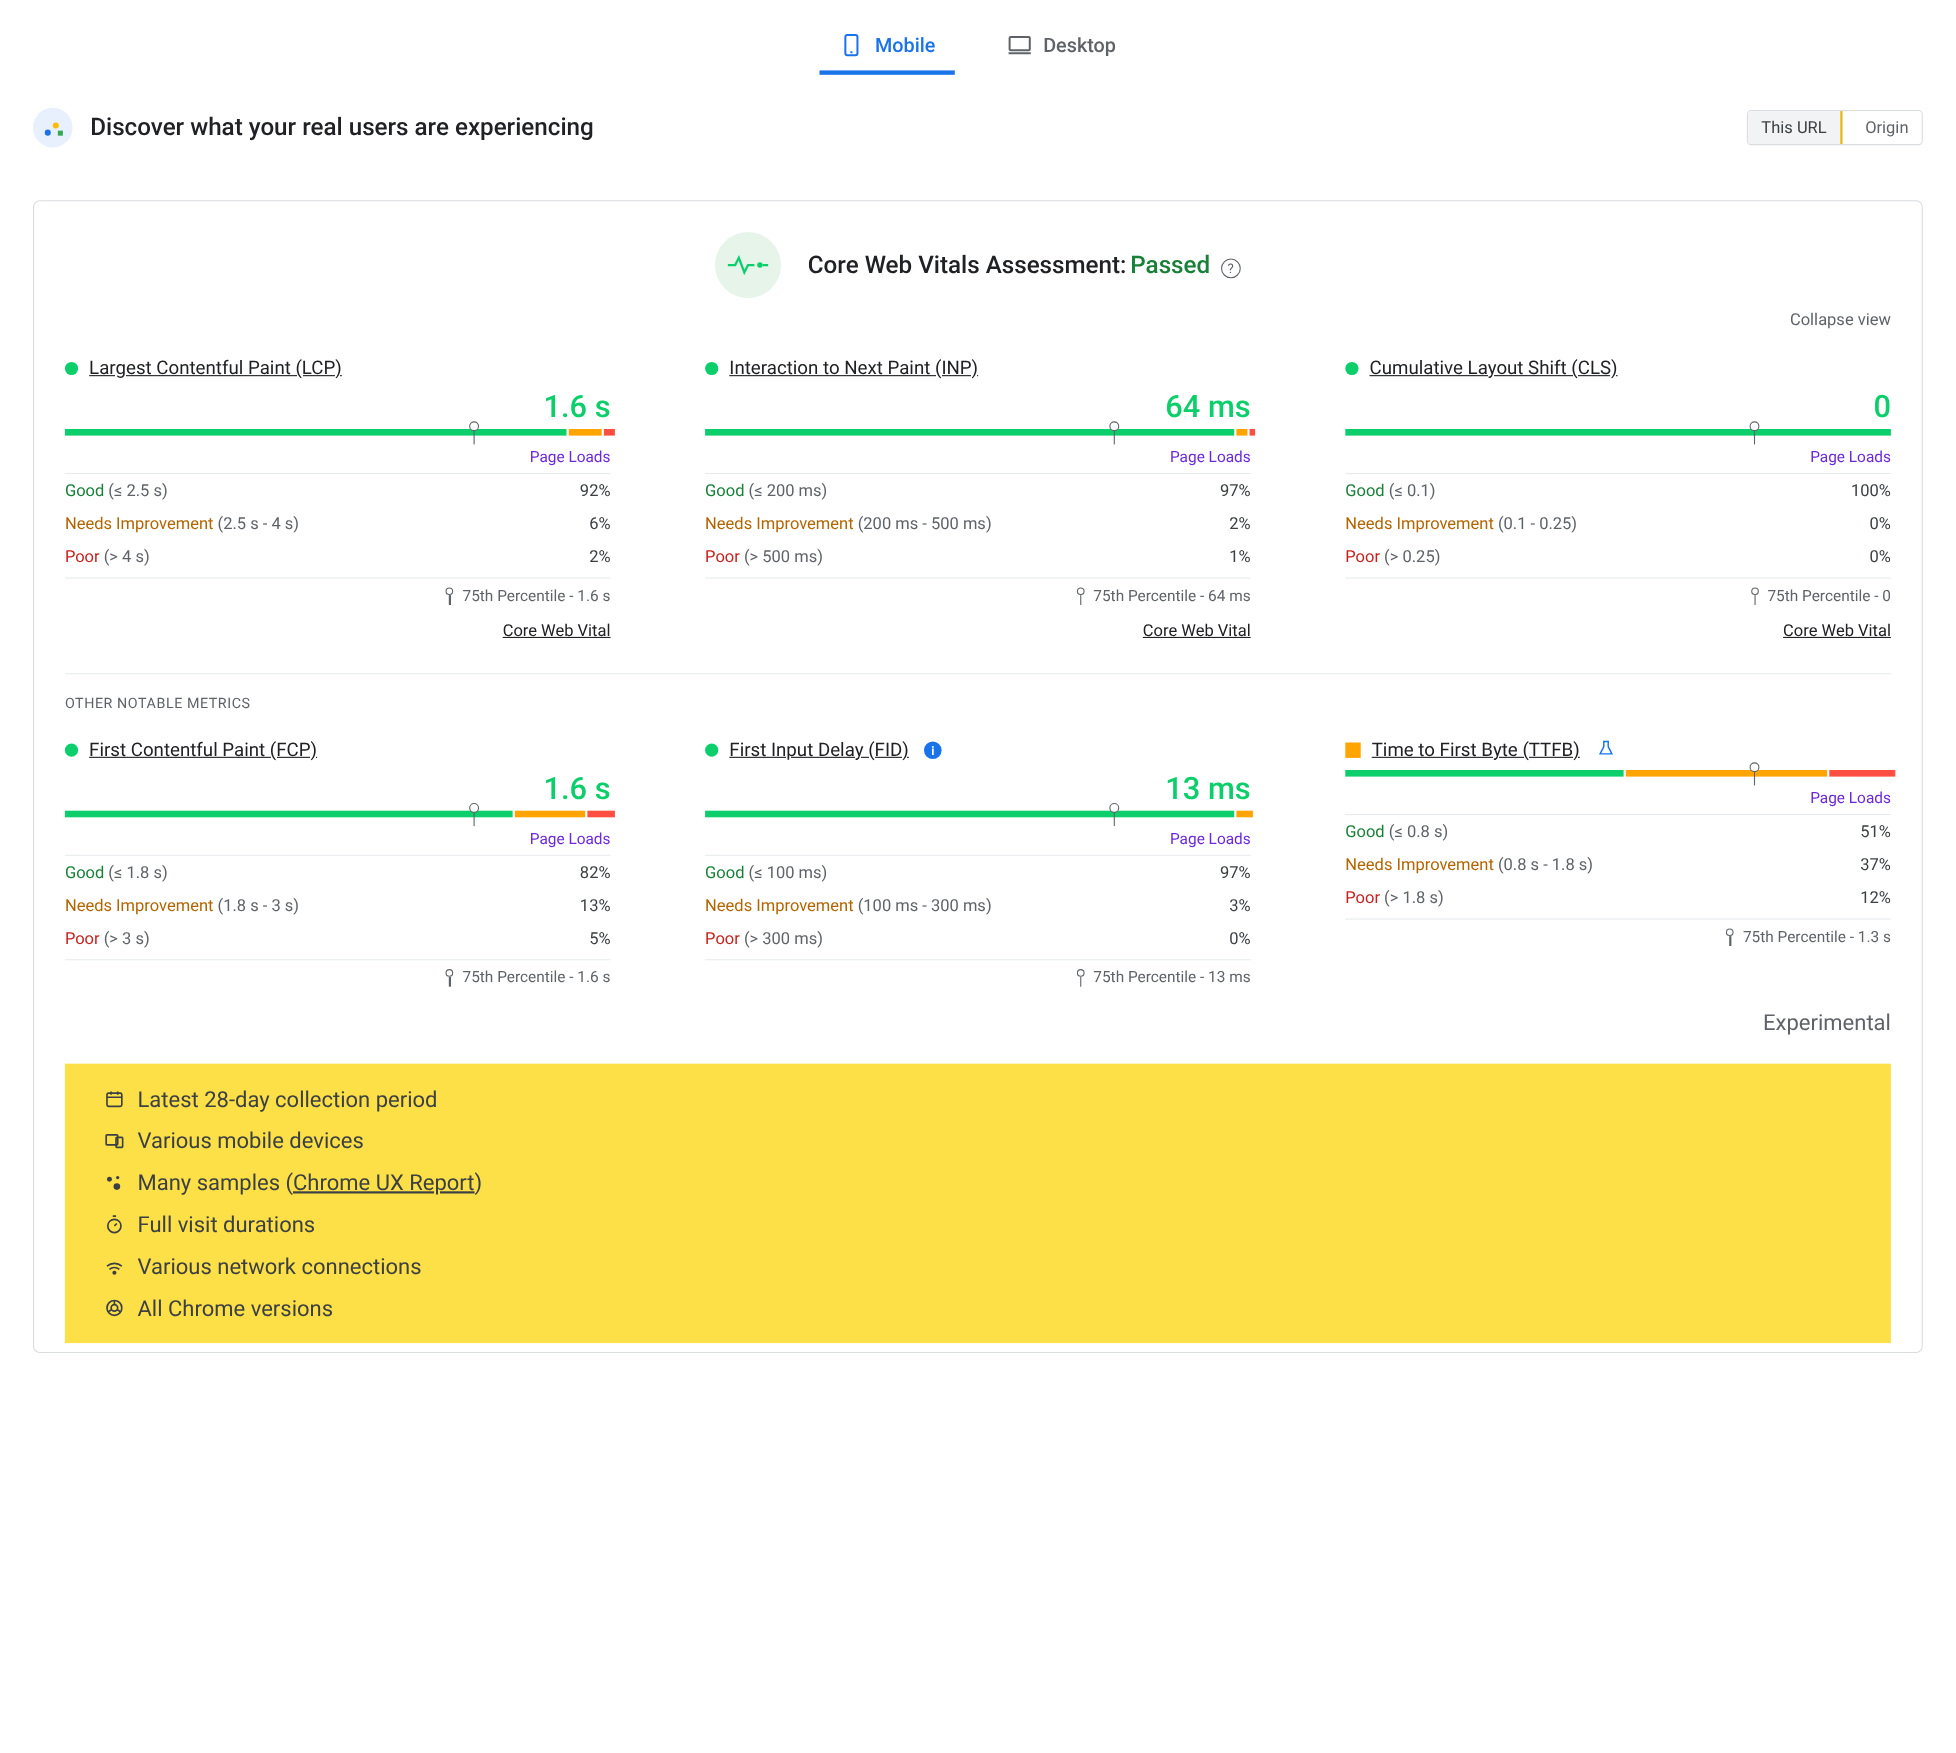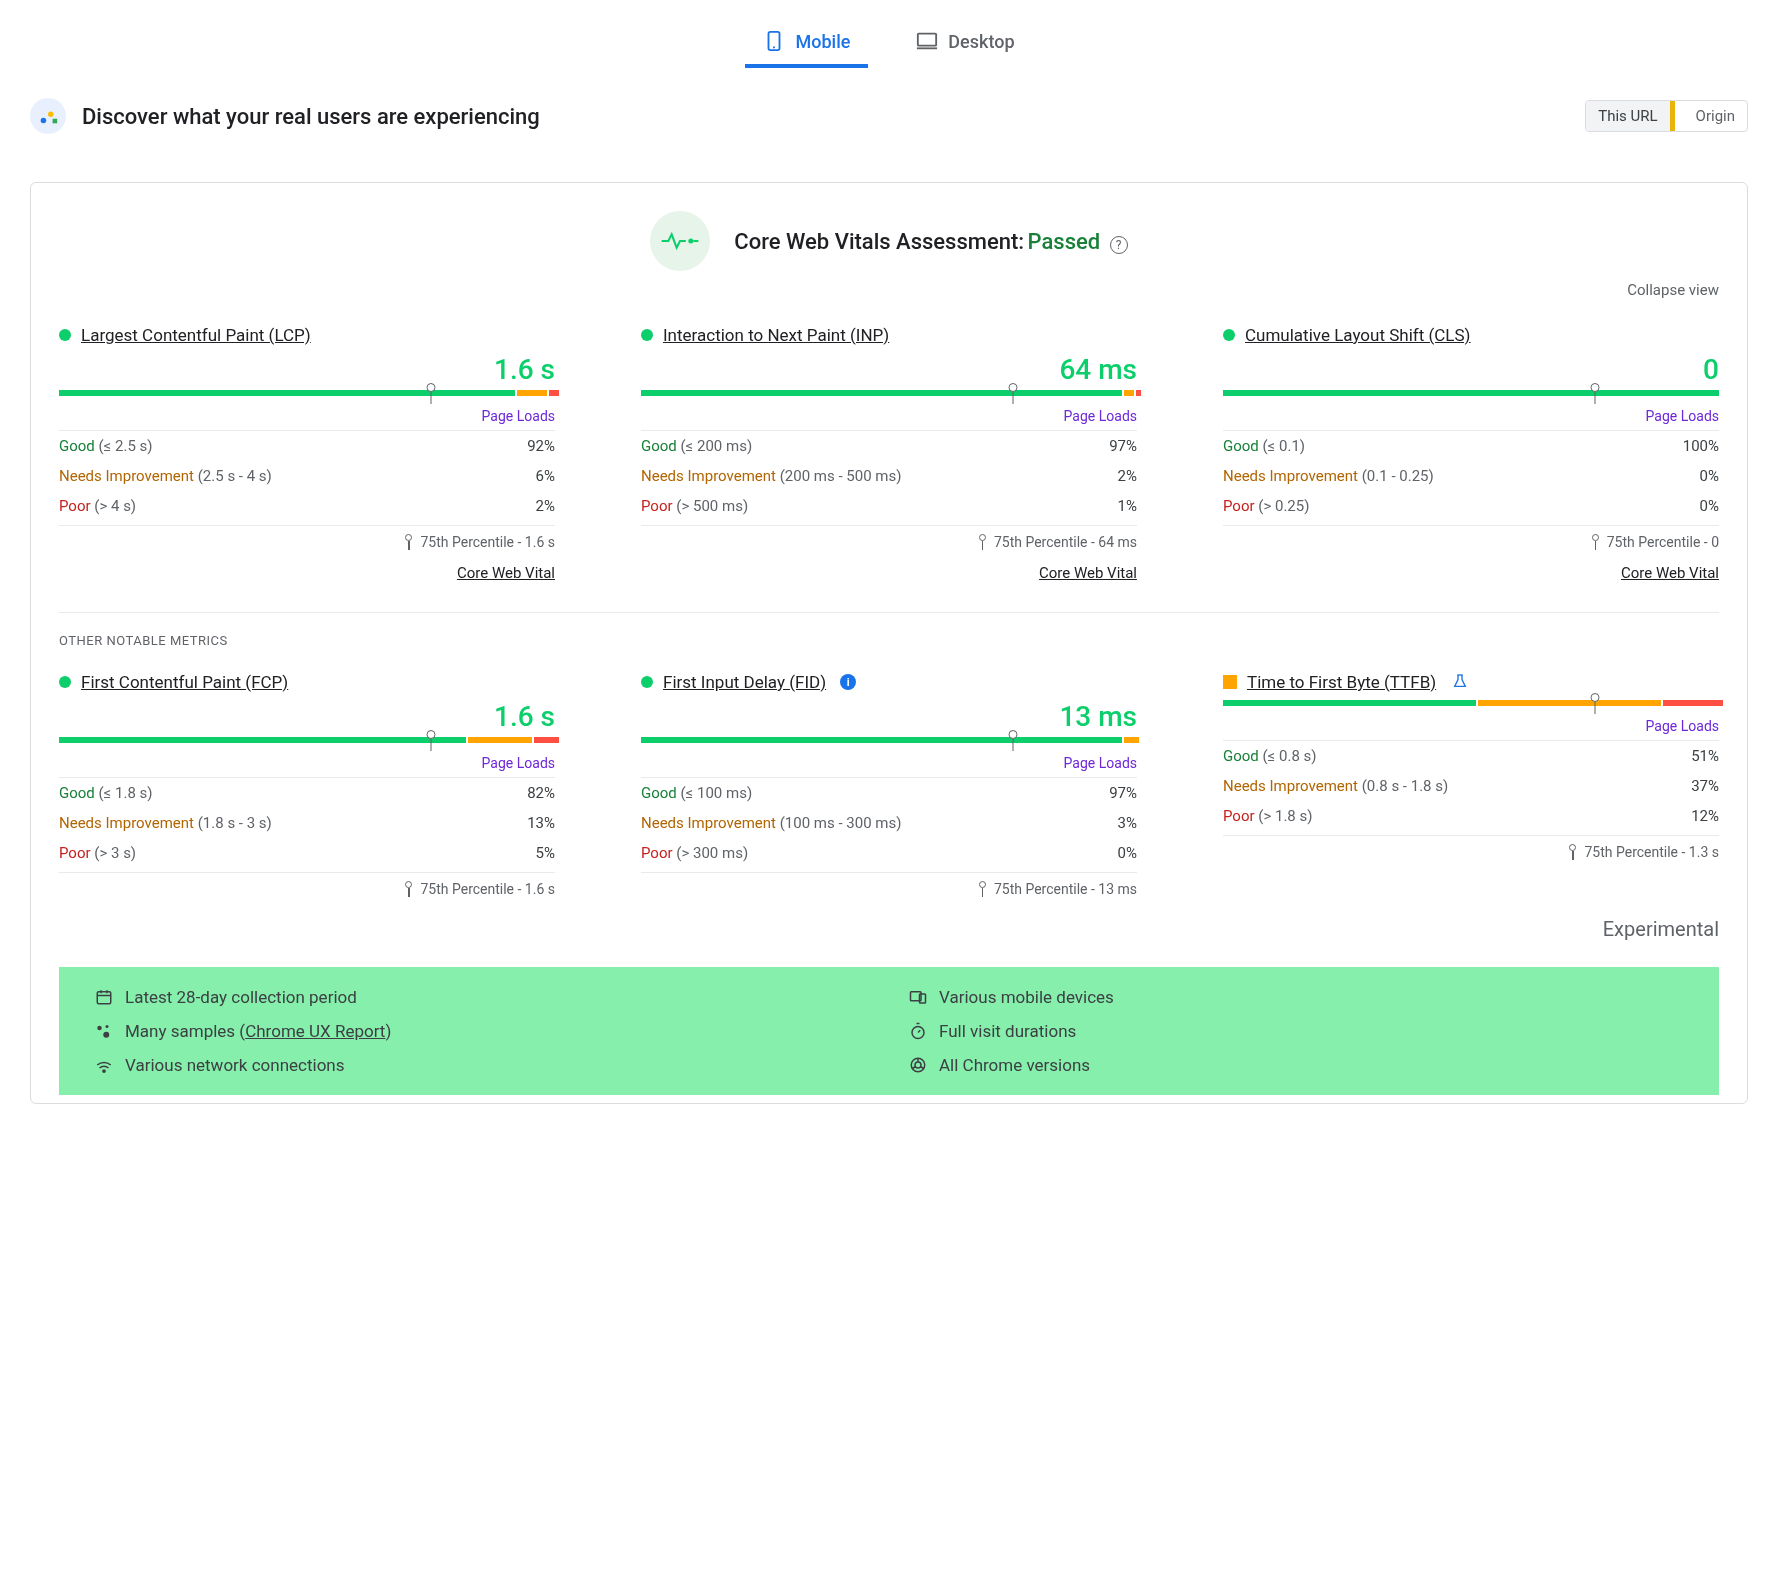--- a/index.html
+++ b/index.html
@@ -70,21 +70,21 @@
   .scope-toggle .opt {
     padding: 6px 12px;
     font-size: 15px;
     cursor: pointer;
     color: #5f6368;
   }
   .scope-toggle .opt.active {
     background: #f1f3f4;
     color: #3c4043;
   }
-  .scope-toggle .opt + .opt { border-left: 5px solid #eab308; padding-left: 21px; }
+  .scope-toggle .opt + .opt { border-left: 2px solid #eab308; padding-left: 21px; }
 
   
   .card {
     border: 1px solid #dadce0;
     border-radius: 6px;
     padding: 28px 28px 8px 28px;
     margin-top: 48px;
   }
   .assessment {
     display: flex;
@@ -274,28 +274,28 @@
   .experimental {
     text-align:right;
     color:#5f6368;
     font-size:20px;
     margin-top:20px;
   }
 
   
   .meta-footer {
     margin-top:26px;
-    background:#86efac;
+    background:#fde047;
     padding:20px 36px;
     display:grid;
-    grid-template-columns: repeat(2, 1fr);
+    grid-template-columns: repeat(1, 1fr);
     row-gap:14px;
     column-gap:40px;
     color:#3c4043;
-    font-size:17px;
+    font-size:20px;
   }
   .meta-item {
     display:flex;
     align-items:center;
     gap:12px;
   }
   .meta-item svg { width:18px; height:18px; flex-shrink:0; }
   .meta-link { text-decoration: underline; cursor:pointer; }
   .pctile-icon{
     display:inline-block;

